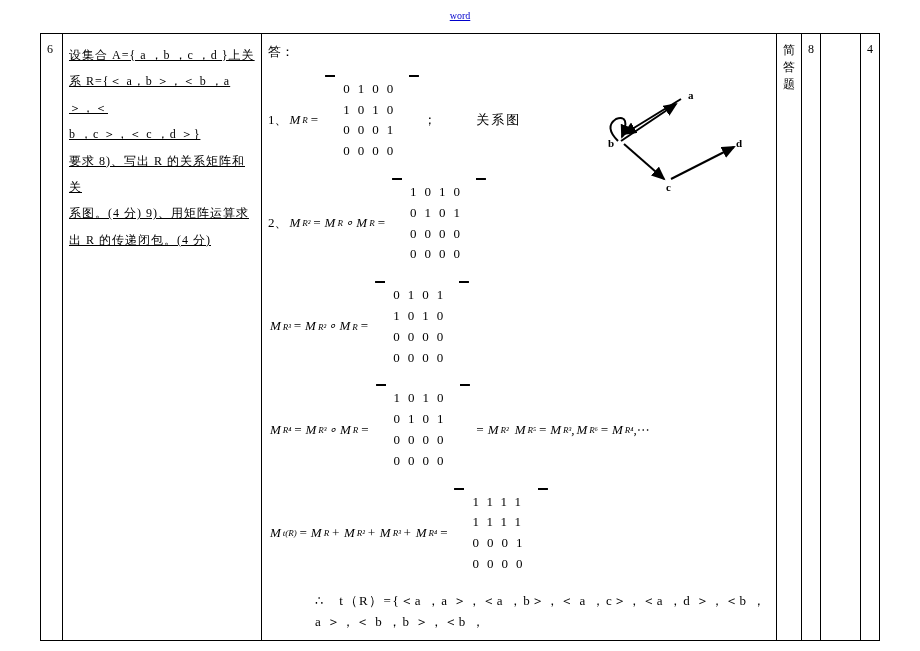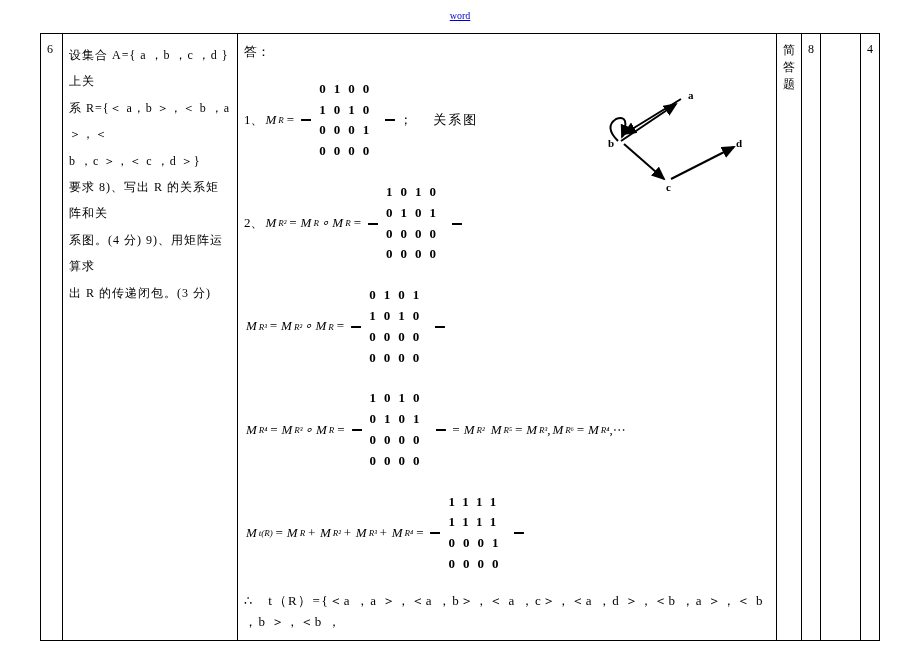--- a/index.html
+++ b/index.html
@@ -25,78 +25,78 @@
   table.main {
     width: 100%;
     border-collapse: collapse;
   }
   table.main td {
     border: 1px solid #000;
     padding: 8px 6px;
     vertical-align: top;
   }
   td.col-num { width: 22px; text-align: left; }
-  td.col-question { width: 175px; font-size: 12px; line-height: 2.2; letter-spacing: 1px; }
+  td.col-question { width: 199px; font-size: 12px; line-height: 2.2; letter-spacing: 1px; text-decoration: underline; }
   td.col-answer { width: auto; font-size: 13px; line-height: 1.6; position: relative; }
   td.col-type { width: 18px; text-align: right; padding: 4px 2px; }
   td.col-score { width: 18px; text-align: left; }
   td.col-blank { width: 40px; }
   td.col-last { width: 18px; text-align: left; }
 
   .math-row {
     margin: 12px 0;
     display: flex;
     align-items: center;
     flex-wrap: nowrap;
     white-space: nowrap;
   }
   .mlabel { font-style: italic; margin: 0 2px; }
   .sub { font-size: 9px; vertical-align: sub; font-style: italic; }
   .matrix {
     display: inline-flex;
-    align-items: center;
+    align-items: flex-start;
     margin: 0 4px;
     vertical-align: middle;
-    font-weight: bold;
   }
   .matrix .grid {
     display: inline-block;
     padding: 4px 8px;
     line-height: 1.6;
     font-size: 13px;
   }
   .matrix .grid div { white-space: nowrap; letter-spacing: 8px; }
   .paren-l, .paren-r {
     width: 10px;
     position: relative;
     border-top: 1px solid #000;
     border-bottom: 1px solid #000;
   }
   .paren-l { border-left: 1px solid #000; border-radius: 10px 0 0 10px; }
   .paren-r { border-right: 1px solid #000; border-radius: 0 10px 10px 0; }
   .rel-label {
     display: inline-block;
-    margin-left: 21px;
+    margin-left: 40px;
     letter-spacing: 2px;
   }
   .graph {
     position: absolute;
     right: 30px;
     top: 45px;
     width: 170px;
     height: 120px;
   }
   .page-num {
     text-align: center;
     padding: 12px 0 4px;
     font-size: 12px;
   }
   .answer-row-final {
     letter-spacing: 1.5px;
     margin-top: 10px;
+    margin-left: 47px;
   }
   .eq { margin: 0 3px; }
   .small-gap { display:inline-block; width:4px; }
   .cjk { font-family: "SimSun","Songti SC",serif; }
 </style>
 </head>
 <body>
 
 <div class="page">
 
@@ -106,21 +106,21 @@
     <tbody>
         <tr>
       <td class="col-num">6</td>
 
       <td class="col-question cjk">
         <div>设集合 A={ a ，b ，c ，d }上关</div>
         <div>系 R={＜ a，b ＞，＜ b ，a ＞，＜</div>
         <div>b ，c ＞，＜ c ，d ＞}</div>
         <div>要求 8)、写出 R 的关系矩阵和关</div>
         <div>系图。(4 分)  9)、用矩阵运算求</div>
-        <div>出 R 的传递闭包。(3 分)</div>
+        <div>出 R 的传递闭包。(4 分)</div>
       </td>
 
       <td class="col-answer">
         <div class="cjk">答：</div>
 
         <svg class="graph" viewBox="0 0 170 120">
           <defs>
             <marker id="arrow" markerWidth="8" markerHeight="8" refX="6" refY="3" orient="auto">
               <path d="M0,0 L7,3 L0,6 Z" fill="#000"></path>
             </marker>

